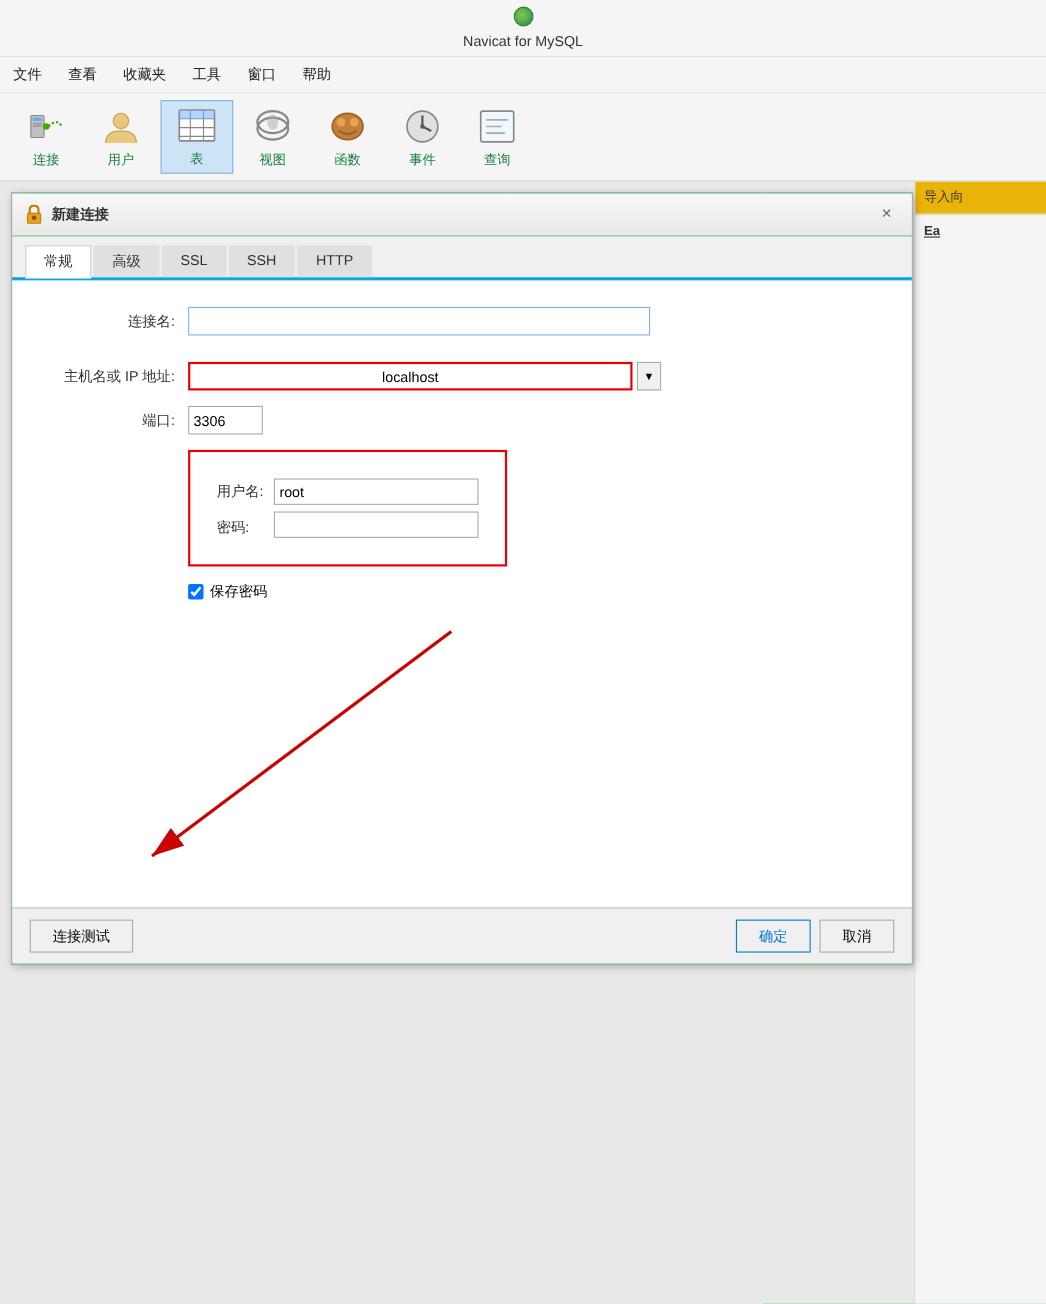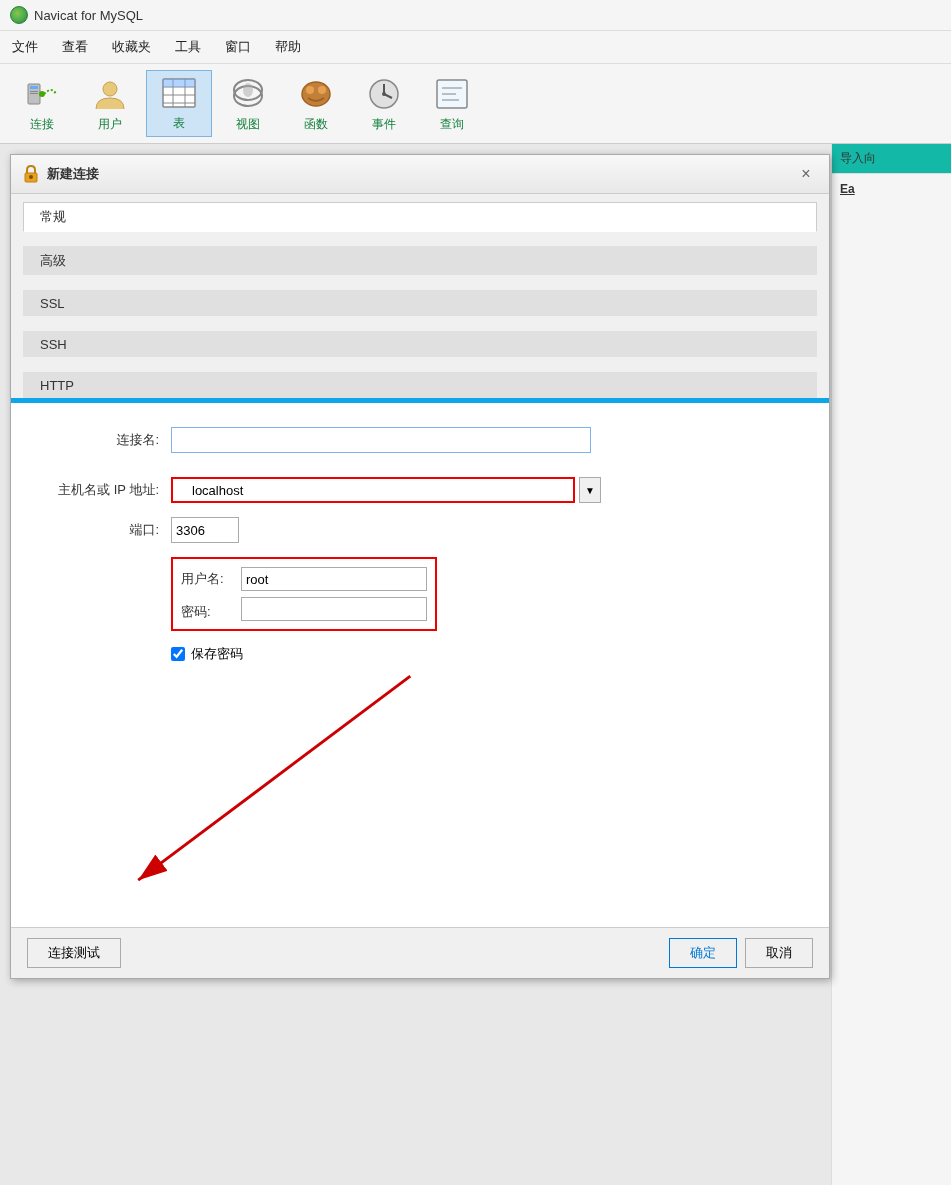--- a/index.html
+++ b/index.html
@@ -14,20 +14,21 @@
     }
 
     
     .title-bar {
       background: #f5f5f5;
       padding: 6px 10px;
       display: flex;
       align-items: center;
       gap: 6px;
       border-bottom: 1px solid #ddd;
+      flex-direction: column;
     }
     .title-bar-text {
       font-size: 13px;
       color: #333;
     }
 
     
     .menu-bar {
       background: #f5f5f5;
       padding: 3px 0;
@@ -116,23 +117,22 @@
       color: #666;
       border: none;
       background: transparent;
     }
 
     
     .dialog-tabs {
       display: flex;
       background: #f0f0f0;
       padding: 8px 12px 0;
-      gap: 15px;
-      border-bottom: 5px solid #0ea5e9;
-      flex-direction: column;
+      gap: 2px;
+      border-bottom: 3px solid #0ea5e9;
     }
     .dialog-tab {
       padding: 5px 16px;
       cursor: pointer;
       border: 1px solid transparent;
       border-bottom: none;
       font-size: 13px;
       color: #333;
       background: #e0e0e0;
     }
@@ -176,23 +176,24 @@
       display: flex;
       align-items: center;
       gap: 4px;
       flex: 1;
       max-width: 430px;
     }
     .host-input {
       flex: 1;
       height: 26px;
       border: 2px solid #e00;
-      padding: 2px 19px;
+      padding: 2px 4px;
       font-size: 13px;
       outline: none;
+      text-align: center;
     }
     .host-btn {
       width: 22px;
       height: 26px;
       border: 1px solid #aaa;
       background: #f0f0f0;
       cursor: pointer;
       font-size: 10px;
       display: flex;
       align-items: center;
@@ -200,21 +201,21 @@
     }
     .port-input {
       width: 68px;
       height: 26px;
       border: 1px solid #aaa;
       padding: 2px 4px;
       font-size: 13px;
     }
     .credentials-box {
       border: 2px solid #e00;
-      padding: 8px;
+      padding: 24px;
       max-width: 290px;
     }
     .cred-row {
       display: flex;
       align-items: center;
       margin-bottom: 6px;
     }
     .cred-row:last-child { margin-bottom: 0; align-items: flex-end; }
     .cred-label {
       width: 60px;
@@ -224,21 +225,21 @@
     .cred-input {
       flex: 1;
       height: 24px;
       border: 1px solid #aaa;
       padding: 2px 4px;
       font-size: 13px;
     }
     .checkbox-row {
       display: flex;
       align-items: center;
-      margin-bottom: 0;
+      margin-bottom: 14px;
       margin-left: 130px;
       gap: 6px;
     }
     .checkbox-row input[type="checkbox"] {
       width: 14px;
       height: 14px;
     }
 
     
     .dialog-footer {
@@ -279,21 +280,21 @@
       border-left: 1px solid #ddd;
       display: flex;
       flex-direction: column;
       overflow: hidden;
     }
     .side-panel-header {
       padding: 6px 8px;
       font-size: 12px;
       color: #333;
       border-bottom: 1px solid #ddd;
-      background: #14b8a6;
+      background: #eab308;
     }
 
     
     .annotation-arrow {
       position: absolute;
       top: 0; left: 0;
       width: 100%;
       height: 100%;
       pointer-events: none;
     }

